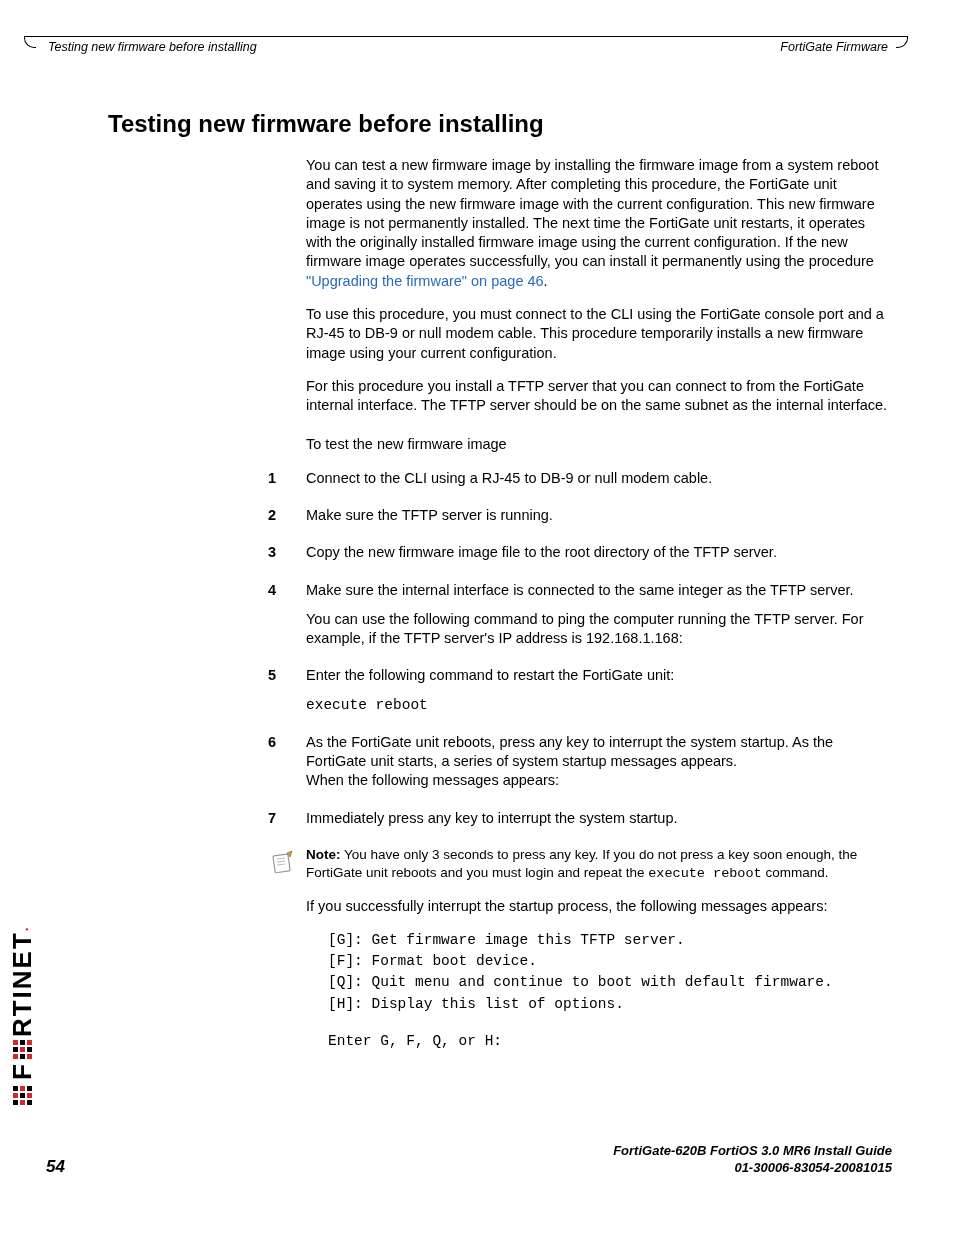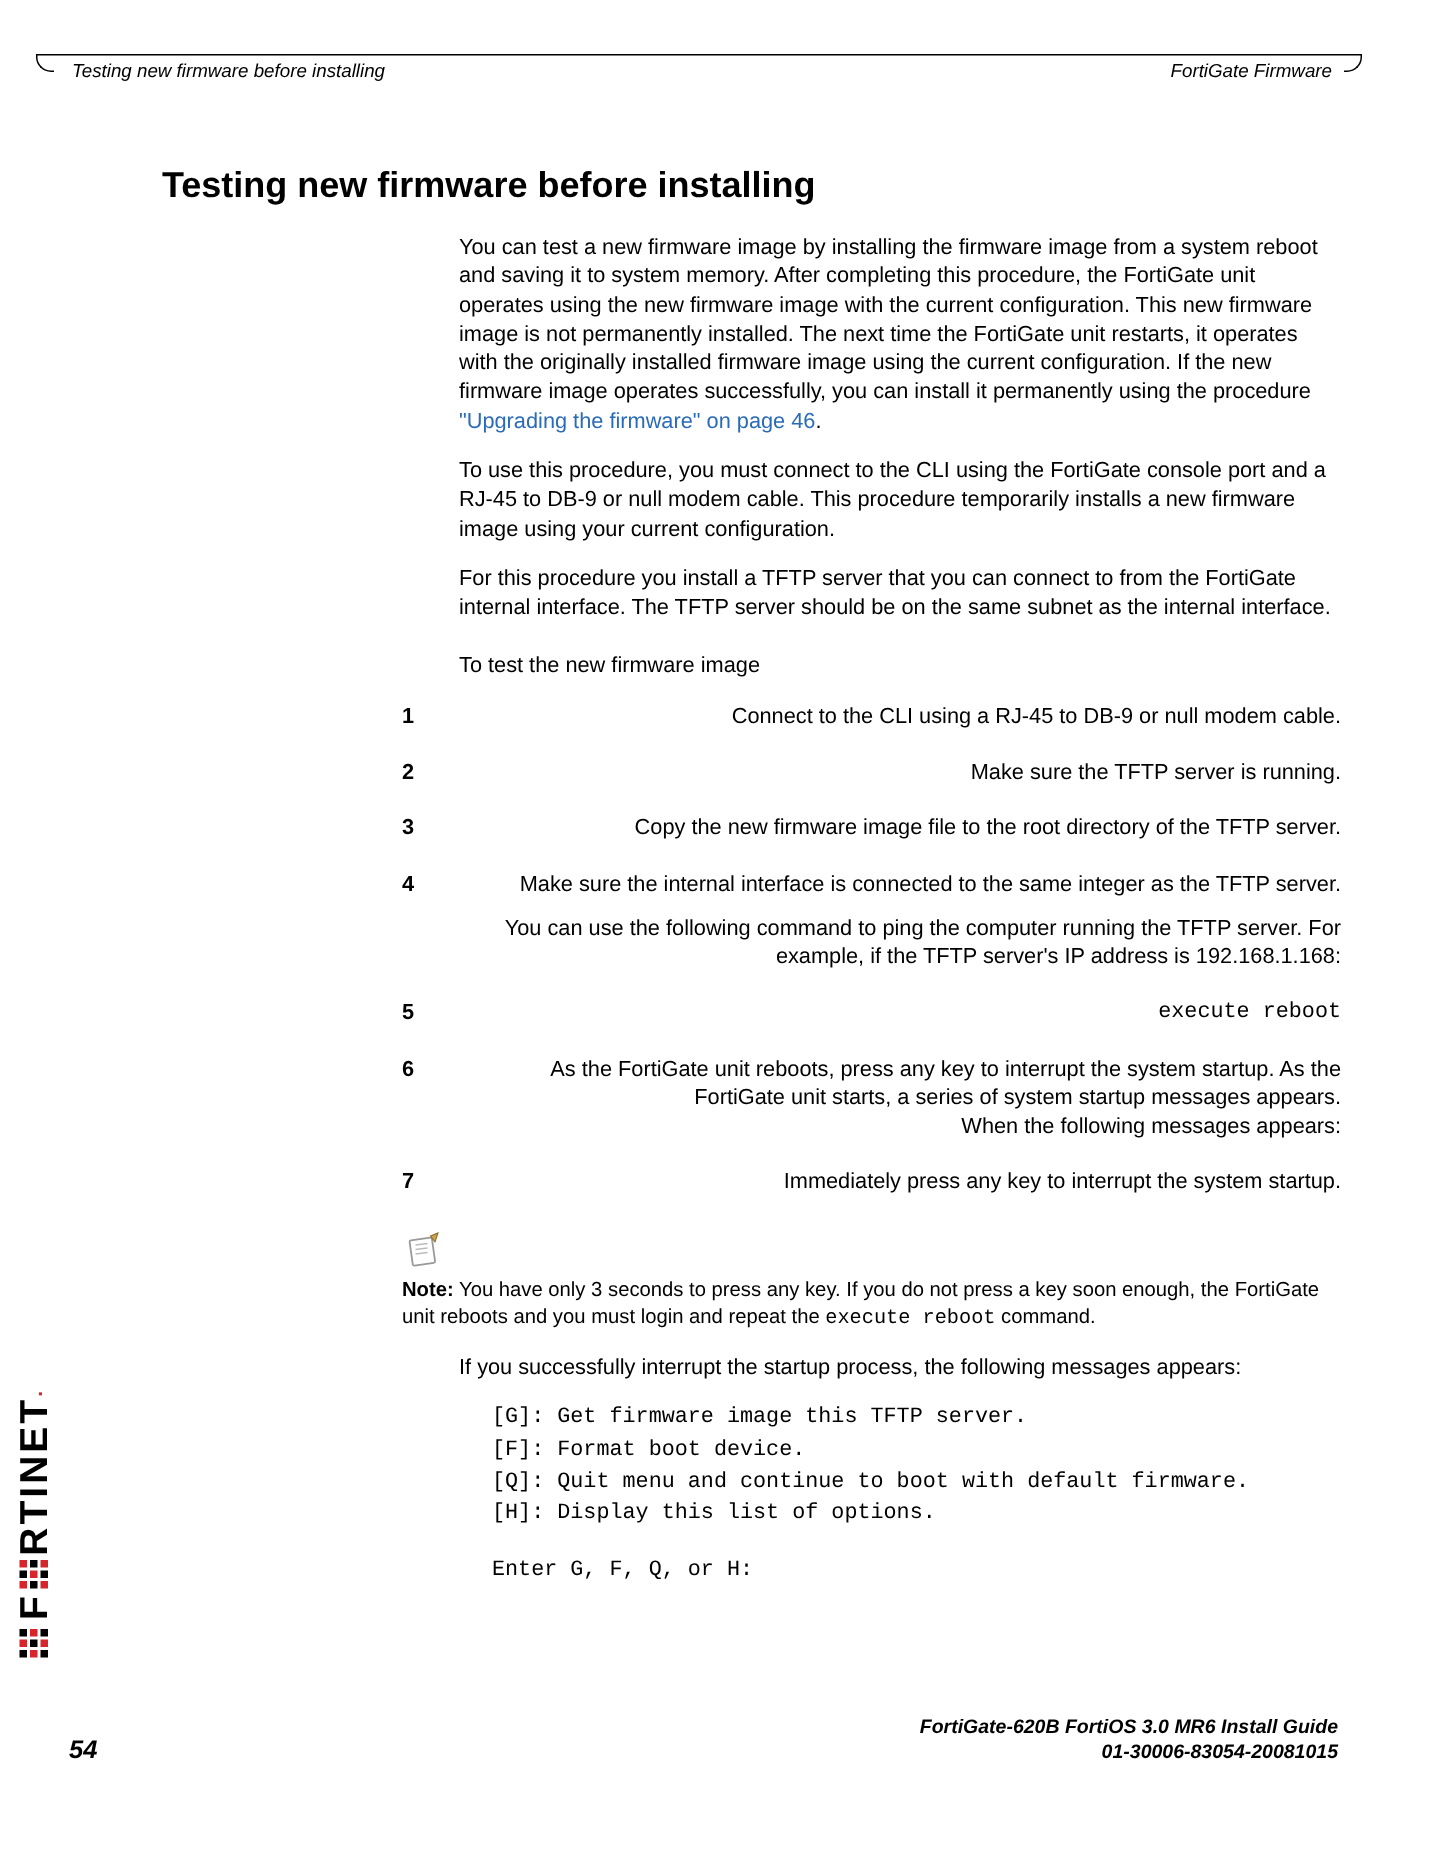--- a/index.html
+++ b/index.html
@@ -75,30 +75,29 @@
   .subhead { font-weight: normal; margin-top: 20px; margin-bottom: 12px; }
   .numlist {
     margin-left: -38px;
   }
   .numitem {
     display: flex;
     margin-bottom: 8px;
     line-height: 1.33;
   }
   .numitem .n { font-weight: bold; width: 38px; flex-shrink: 0; }
-  .numitem .t { flex: 1; text-align: right; }
+  .numitem .t { flex: 1; }
   .numitem .t p { margin-bottom: 10px; }
   .code { font-family: "Courier New", monospace; font-size: 14.5px; }
   .code-indent { margin-left: 22px; font-family: "Courier New", monospace; font-size: 14.5px; }
   .note-wrap {
     display: flex;
     margin-left: -38px;
     margin-top: 6px;
     margin-bottom: 14px;
-    flex-direction: column;
   }
   .note-icon {
     width: 38px;
     flex-shrink: 0;
     padding-top: 2px;
   }
   .note-body {
     flex: 1;
     font-size: 13.5px;
     line-height: 1.35;
@@ -186,20 +185,21 @@
       <div class="numitem">
           <div class="n">4</div>
           <div class="t">
         <p>Make sure the internal interface is connected to the same integer as the TFTP server.</p>
         <p>You can use the following command to ping the computer running the TFTP server. For example, if the TFTP server's IP address is 192.168.1.168:</p>
       </div>
         </div>
       <div class="numitem">
           <div class="n">5</div>
           <div class="t">
+        <p>Enter the following command to restart the FortiGate unit:</p>
         <p class="code">execute reboot</p>
       </div>
         </div>
       <div class="numitem">
           <div class="n">6</div>
           <div class="t">
         <p style="margin-bottom:0">As the FortiGate unit reboots, press any key to interrupt the system startup. As the FortiGate unit starts, a series of system startup messages appears.</p>
         <p>When the following messages appears:</p>
       </div>
         </div>

